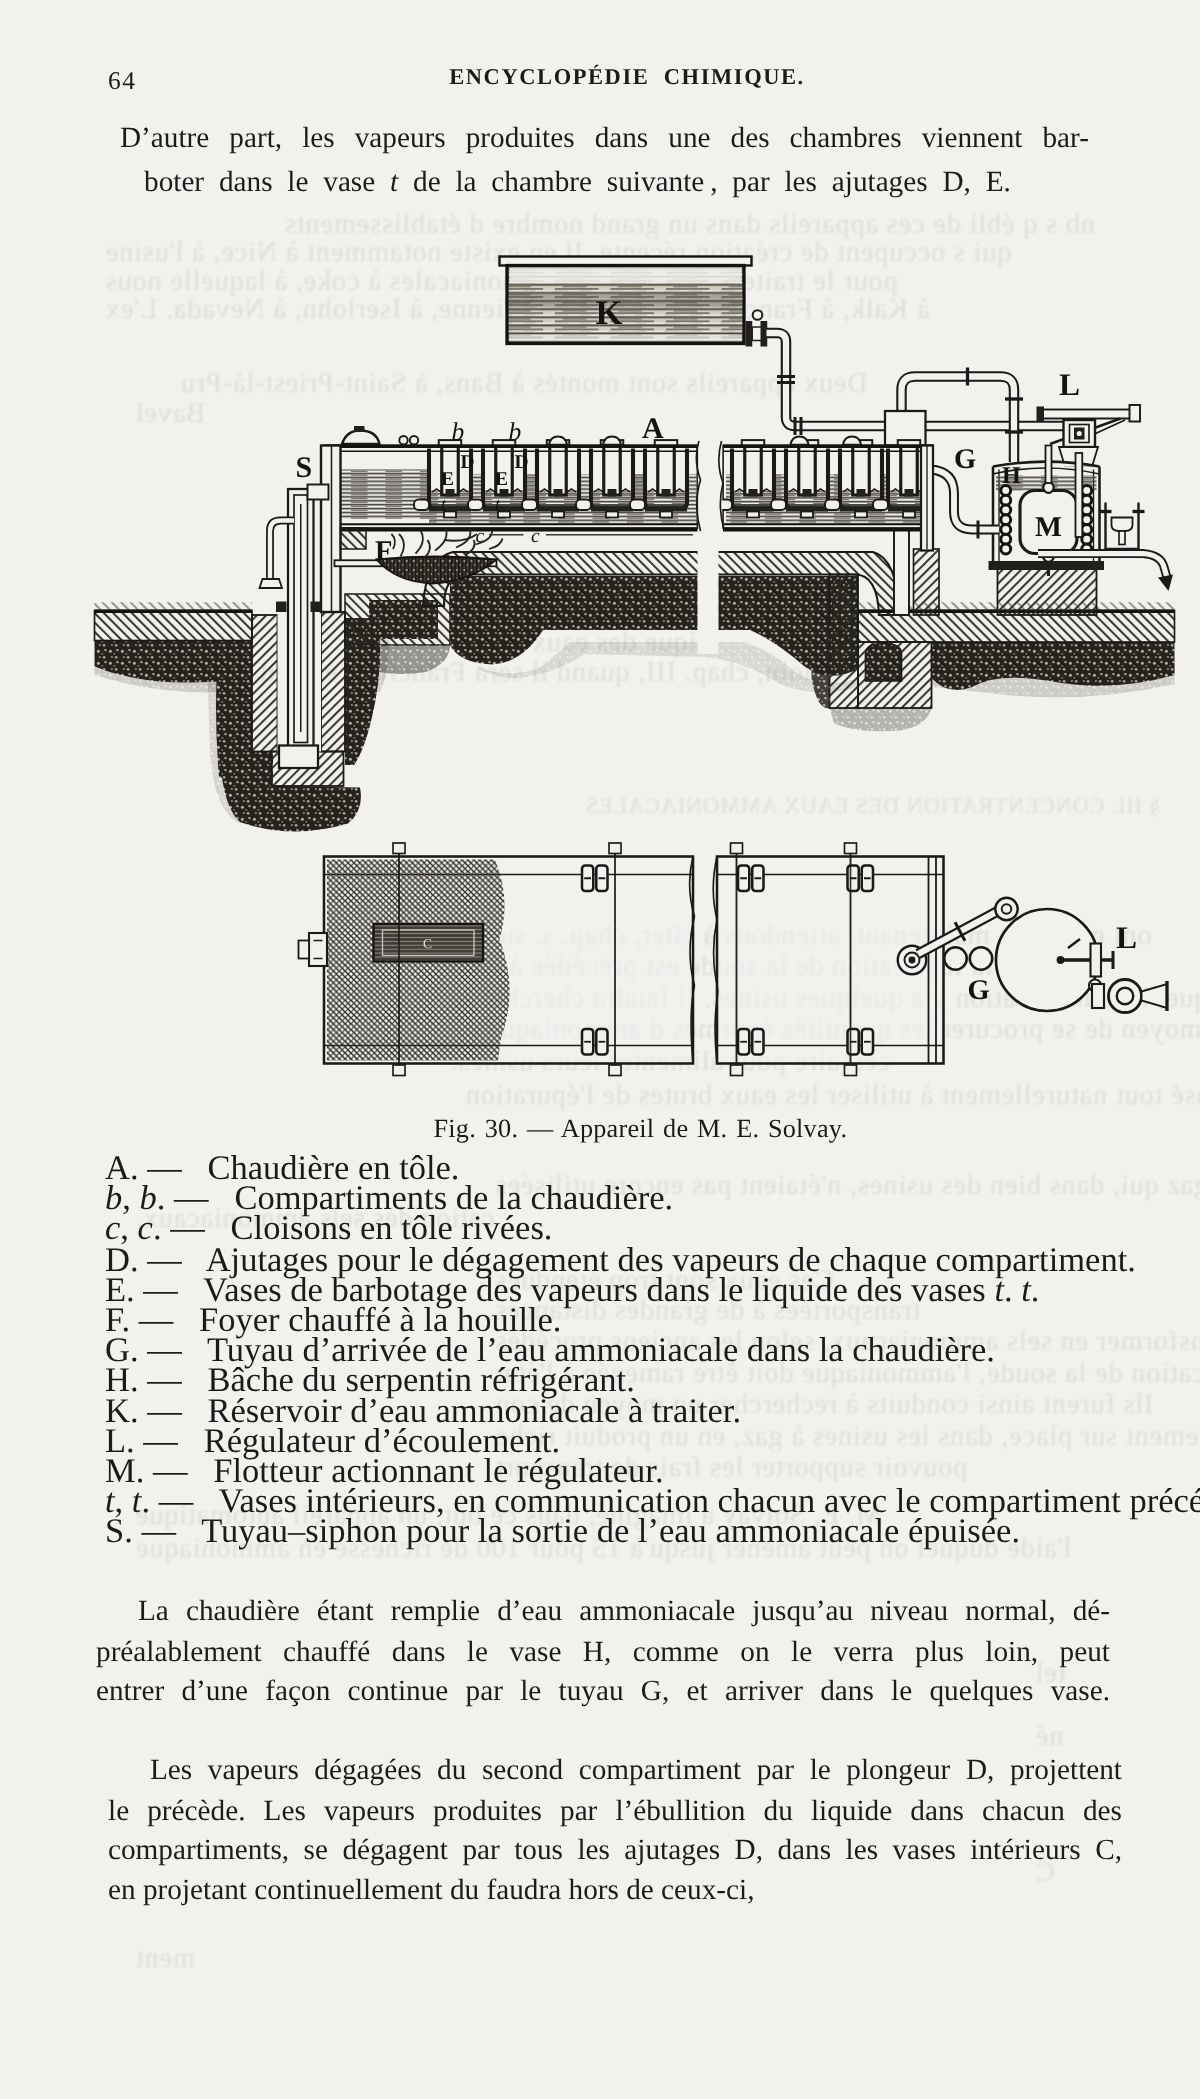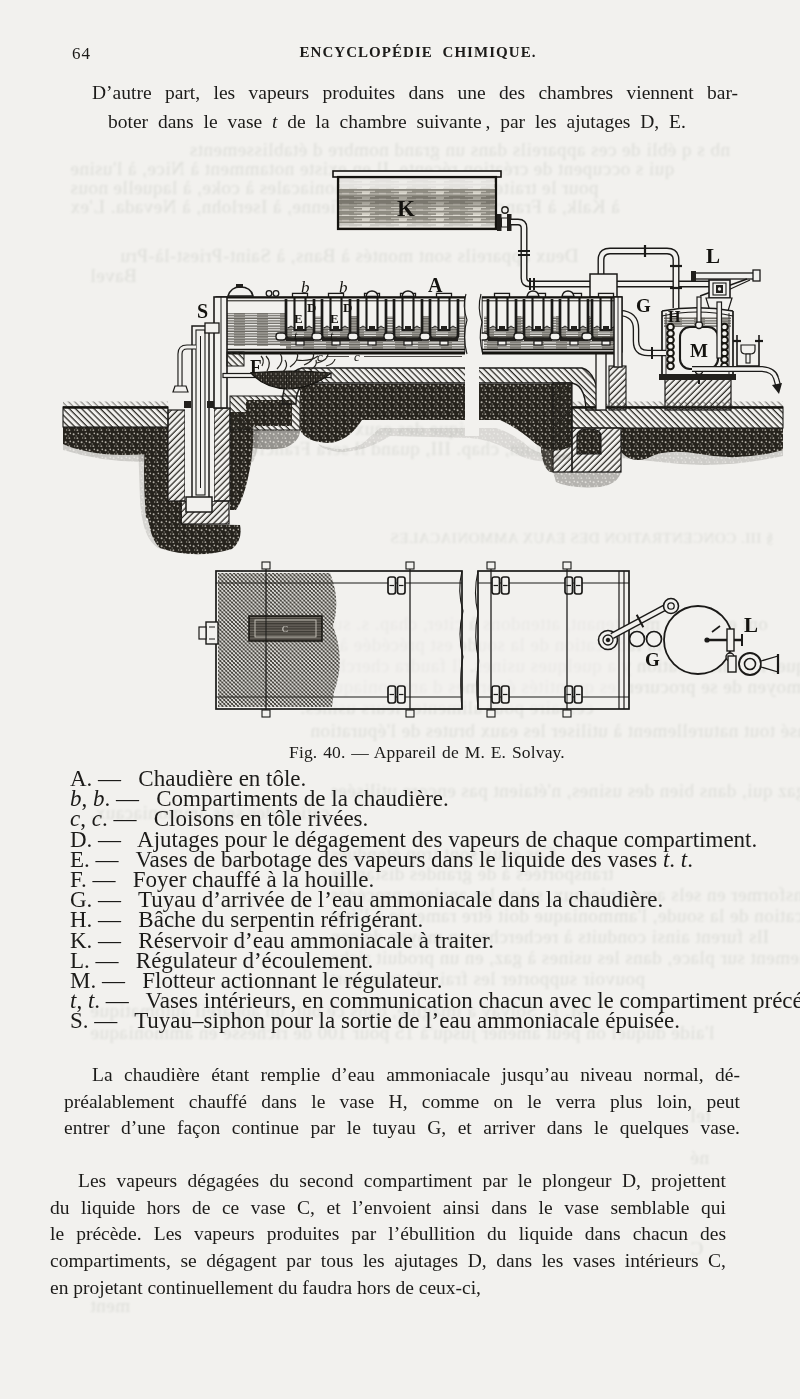--- a/index.html
+++ b/index.html
@@ -53,21 +53,21 @@
 <div class="bleed" style="top:1022px;left:90px;">l'aide duquel on peut amener jusqu'à 15 pour 100 de richesse en ammoniaque</div>
 <div class="bleed" style="top:1105px;left:690px;">tel</div>
 <div class="bleed" style="top:1147px;left:690px;">né</div>
 <div class="bleed" style="top:1238px;left:690px;">C</div>
 <div class="bleed" style="top:1295px;left:90px;">ment</div>
 
 <div class="hdrnum">64</div>
 
 <div class="hdr">ENCYCLOPÉDIE&nbsp;&nbsp;CHIMIQUE.</div>
 
-<div class="para" style="left:64px;top:78px;width:674px;line-height:29px;">
+<div class="para" style="left:52px;top:78px;width:674px;line-height:29px;">
 <div><span style="display:inline-block;width:28px;"></span>D’autre part, les vapeurs produites dans une des chambres viennent bar-</div>
 <div class="last" style="word-spacing:5px;margin-left:44px;">boter dans le vase <i>t</i> de la chambre suivante , par les ajutages D, E.</div>
 </div>
 
 <svg class="abs" style="left:0;top:150px;" width="800" height="412" viewBox="0 150 800 412">
 <defs>
 <pattern id="hA" patternUnits="userSpaceOnUse" width="4.4" height="4.4" patternTransform="rotate(-45)">
 <line x1="2" y1="0" x2="2" y2="4.4" stroke="#26241f" stroke-width="1.25"></line>
 </pattern>
 <pattern id="hB" patternUnits="userSpaceOnUse" width="4.4" height="4.4" patternTransform="rotate(45)">
@@ -554,21 +554,21 @@
 </g>
 
 <rect x="728" y="656" width="8" height="16" fill="#f2f1ee" stroke="#1b1a18" stroke-width="1.4"></rect>
 
 <g>
 <path d="M761,661 L778,656 L778,672 L761,667 Z" fill="#f2f1ee" stroke="#1b1a18" stroke-width="1.3"></path>
 <line x1="778" y1="654" x2="778" y2="674" stroke="#1b1a18" stroke-width="2.2"></line>
 </g>
 </svg>
 
-<div class="cap" style="left:289px;top:742px;word-spacing:1.3px;letter-spacing:0.15px;">Fig. 40. — Appareil de M. E. Solvay.</div>
+<div class="cap" style="left:289px;top:742px;word-spacing:1.3px;letter-spacing:0.15px;">Fig. 30. — Appareil de M. E. Solvay.</div>
 
 <div class="leg" style="left:70px;top:769px;line-height:20.2px;">
 A. —&nbsp;&nbsp; Chaudière en tôle.<br>
 <i>b</i>, <i>b</i>. —&nbsp;&nbsp; Compartiments de la chaudière.<br>
 <i>c</i>, <i>c</i>. —&nbsp;&nbsp; Cloisons en tôle rivées.<br>
 D. —&nbsp;&nbsp; Ajutages pour le dégagement des vapeurs de chaque compartiment.<br>
 E. —&nbsp;&nbsp; Vases de barbotage des vapeurs dans le liquide des vases <i>t</i>. <i>t</i>.<br>
 F. —&nbsp;&nbsp; Foyer chauffé à la houille.<br>
 G. —&nbsp;&nbsp; Tuyau d’arrivée de l’eau ammoniacale dans la chaudière.<br>
 H. —&nbsp;&nbsp; Bâche du serpentin réfrigérant.<br>
@@ -578,21 +578,20 @@
 <i>t</i>, <i>t</i>. —&nbsp;&nbsp; Vases intérieurs, en communication chacun avec le compartiment précédent.<br>
 S. —&nbsp;&nbsp; Tuyau–siphon pour la sortie de l’eau ammoniacale épuisée.
 </div>
 
 <div class="para" style="left:64px;top:1062.2px;width:676px;line-height:26.6px;">
 <div><span style="display:inline-block;width:28px;"></span>La chaudière étant&nbsp;remplie d’eau ammoniacale jusqu’au niveau normal, dé-</div>
 <div>préalablement chauffé dans le vase H, comme on le verra plus loin, peut</div>
 <div>entrer d’une façon continue par le tuyau G, et arriver dans le quelques vase.</div>
 </div>
 
-<div class="para" style="left:50px;top:1168.2px;width:676px;line-height:26.6px;">
+<div class="para" style="left:72px;top:1168.2px;width:676px;line-height:26.6px;">
 <div><span style="display:inline-block;width:28px;"></span>Les vapeurs dégagées du second compartiment par le plongeur D, projettent</div>
-<div>du liquide hors de ce vase C, et l’envoient ainsi dans le vase semblable qui</div>
 <div>le précède. Les vapeurs produites par l’ébullition du liquide dans chacun des</div>
 <div>compartiments, se dégagent par tous les ajutages D, dans les vases intérieurs C,</div>
 <div class="last">en projetant continuellement du faudra hors de ceux-ci,</div>
 </div>
 
 </div>
 
 </body></html>

